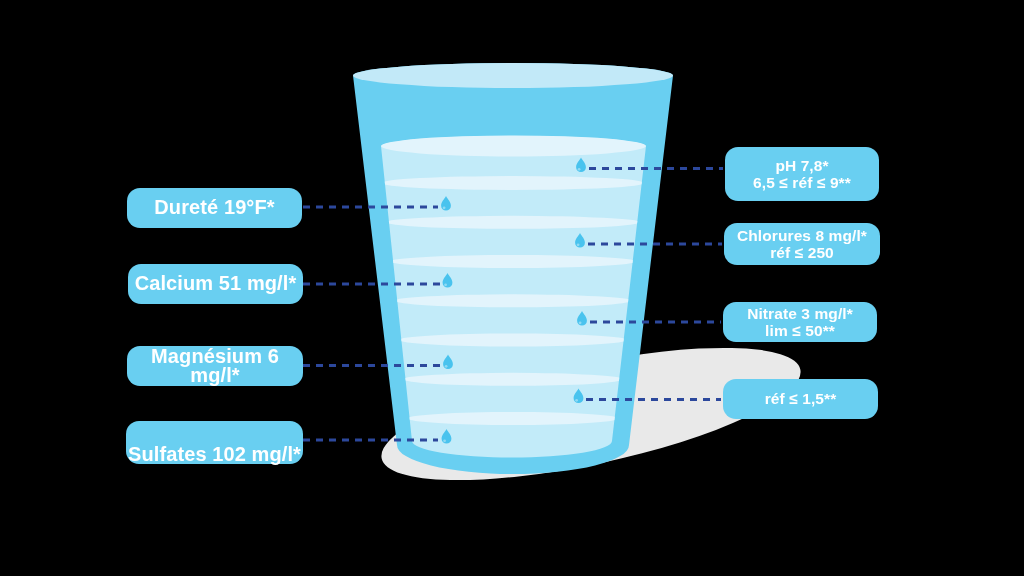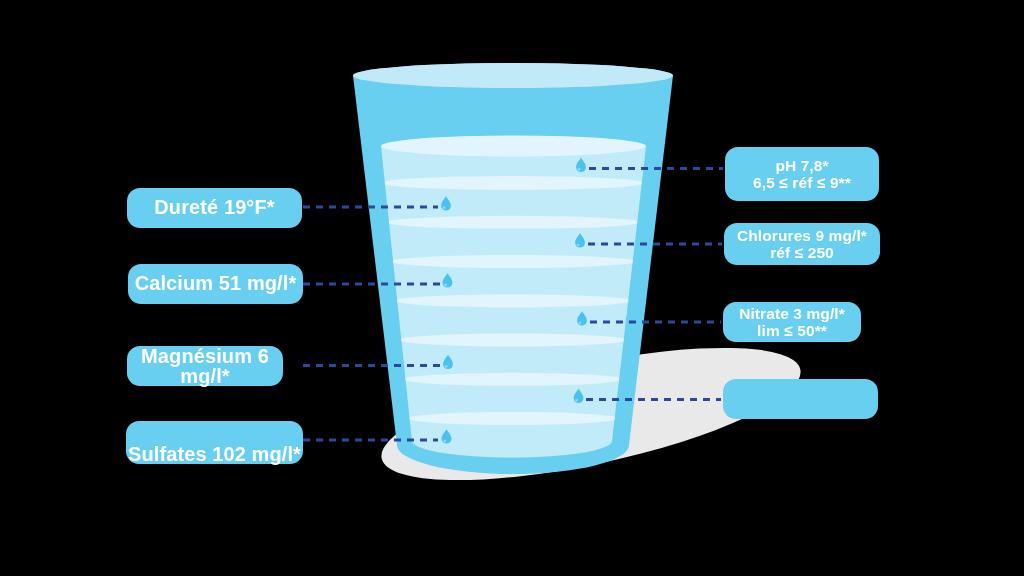--- a/index.html
+++ b/index.html
@@ -92,35 +92,36 @@
   </svg>
 
   <div class="label side-left" style="left:127px;top:188px;width:175px;height:40px;background:#69CFF1;">
     <span class="ln">Dureté 19°F*</span>
       <span class="ln"></span>
   </div>
   <div class="label side-left" style="left:128px;top:264px;width:175px;height:40px;background:#69CFF1;">
     <span class="ln">Calcium 51 mg/l*</span>
       <span class="ln"></span>
   </div>
-  <div class="label side-left" style="left:127px;top:346px;width:156px;height:40px;background:#69CFF1;justify-content:flex-end;">
+  <div class="label side-left" style="left:127px;top:346px;width:176px;height:40px;background:#69CFF1;">
     <span class="ln">Magnésium 6 mg/l*</span>
       <span class="ln"></span>
   </div>
   <div class="label side-left" style="left:126px;top:421px;width:177px;height:43px;background:#69CFF1;justify-content:flex-end;">
     <span class="ln">Sulfates 102 mg/l*</span>
   </div>
   <div class="label side-right" style="left:725px;top:147px;width:154px;height:54px;background:#69CFF1;">
     <span class="ln">pH 7,8*</span>
       <span class="ln">6,5 ≤ réf ≤ 9**</span>
   </div>
   <div class="label side-right" style="left:724px;top:223px;width:156px;height:42px;background:#69CFF1;">
-    <span class="ln">Chlorures 9 mg/l*</span>
+    <span class="ln">Chlorures 8 mg/l*</span>
       <span class="ln">réf ≤ 250</span>
   </div>
-  <div class="label side-right" style="left:723px;top:302px;width:138px;height:40px;background:#69CFF1;">
+  <div class="label side-right" style="left:723px;top:302px;width:154px;height:40px;background:#69CFF1;">
     <span class="ln">Nitrate 3 mg/l*</span>
       <span class="ln">lim ≤ 50**</span>
   </div>
   <div class="label side-right" style="left:723px;top:379px;width:155px;height:40px;background:#69CFF1;">
+      <span class="ln">réf ≤ 1,5**</span>
   </div>
 
 </div>
 
 </body></html>

